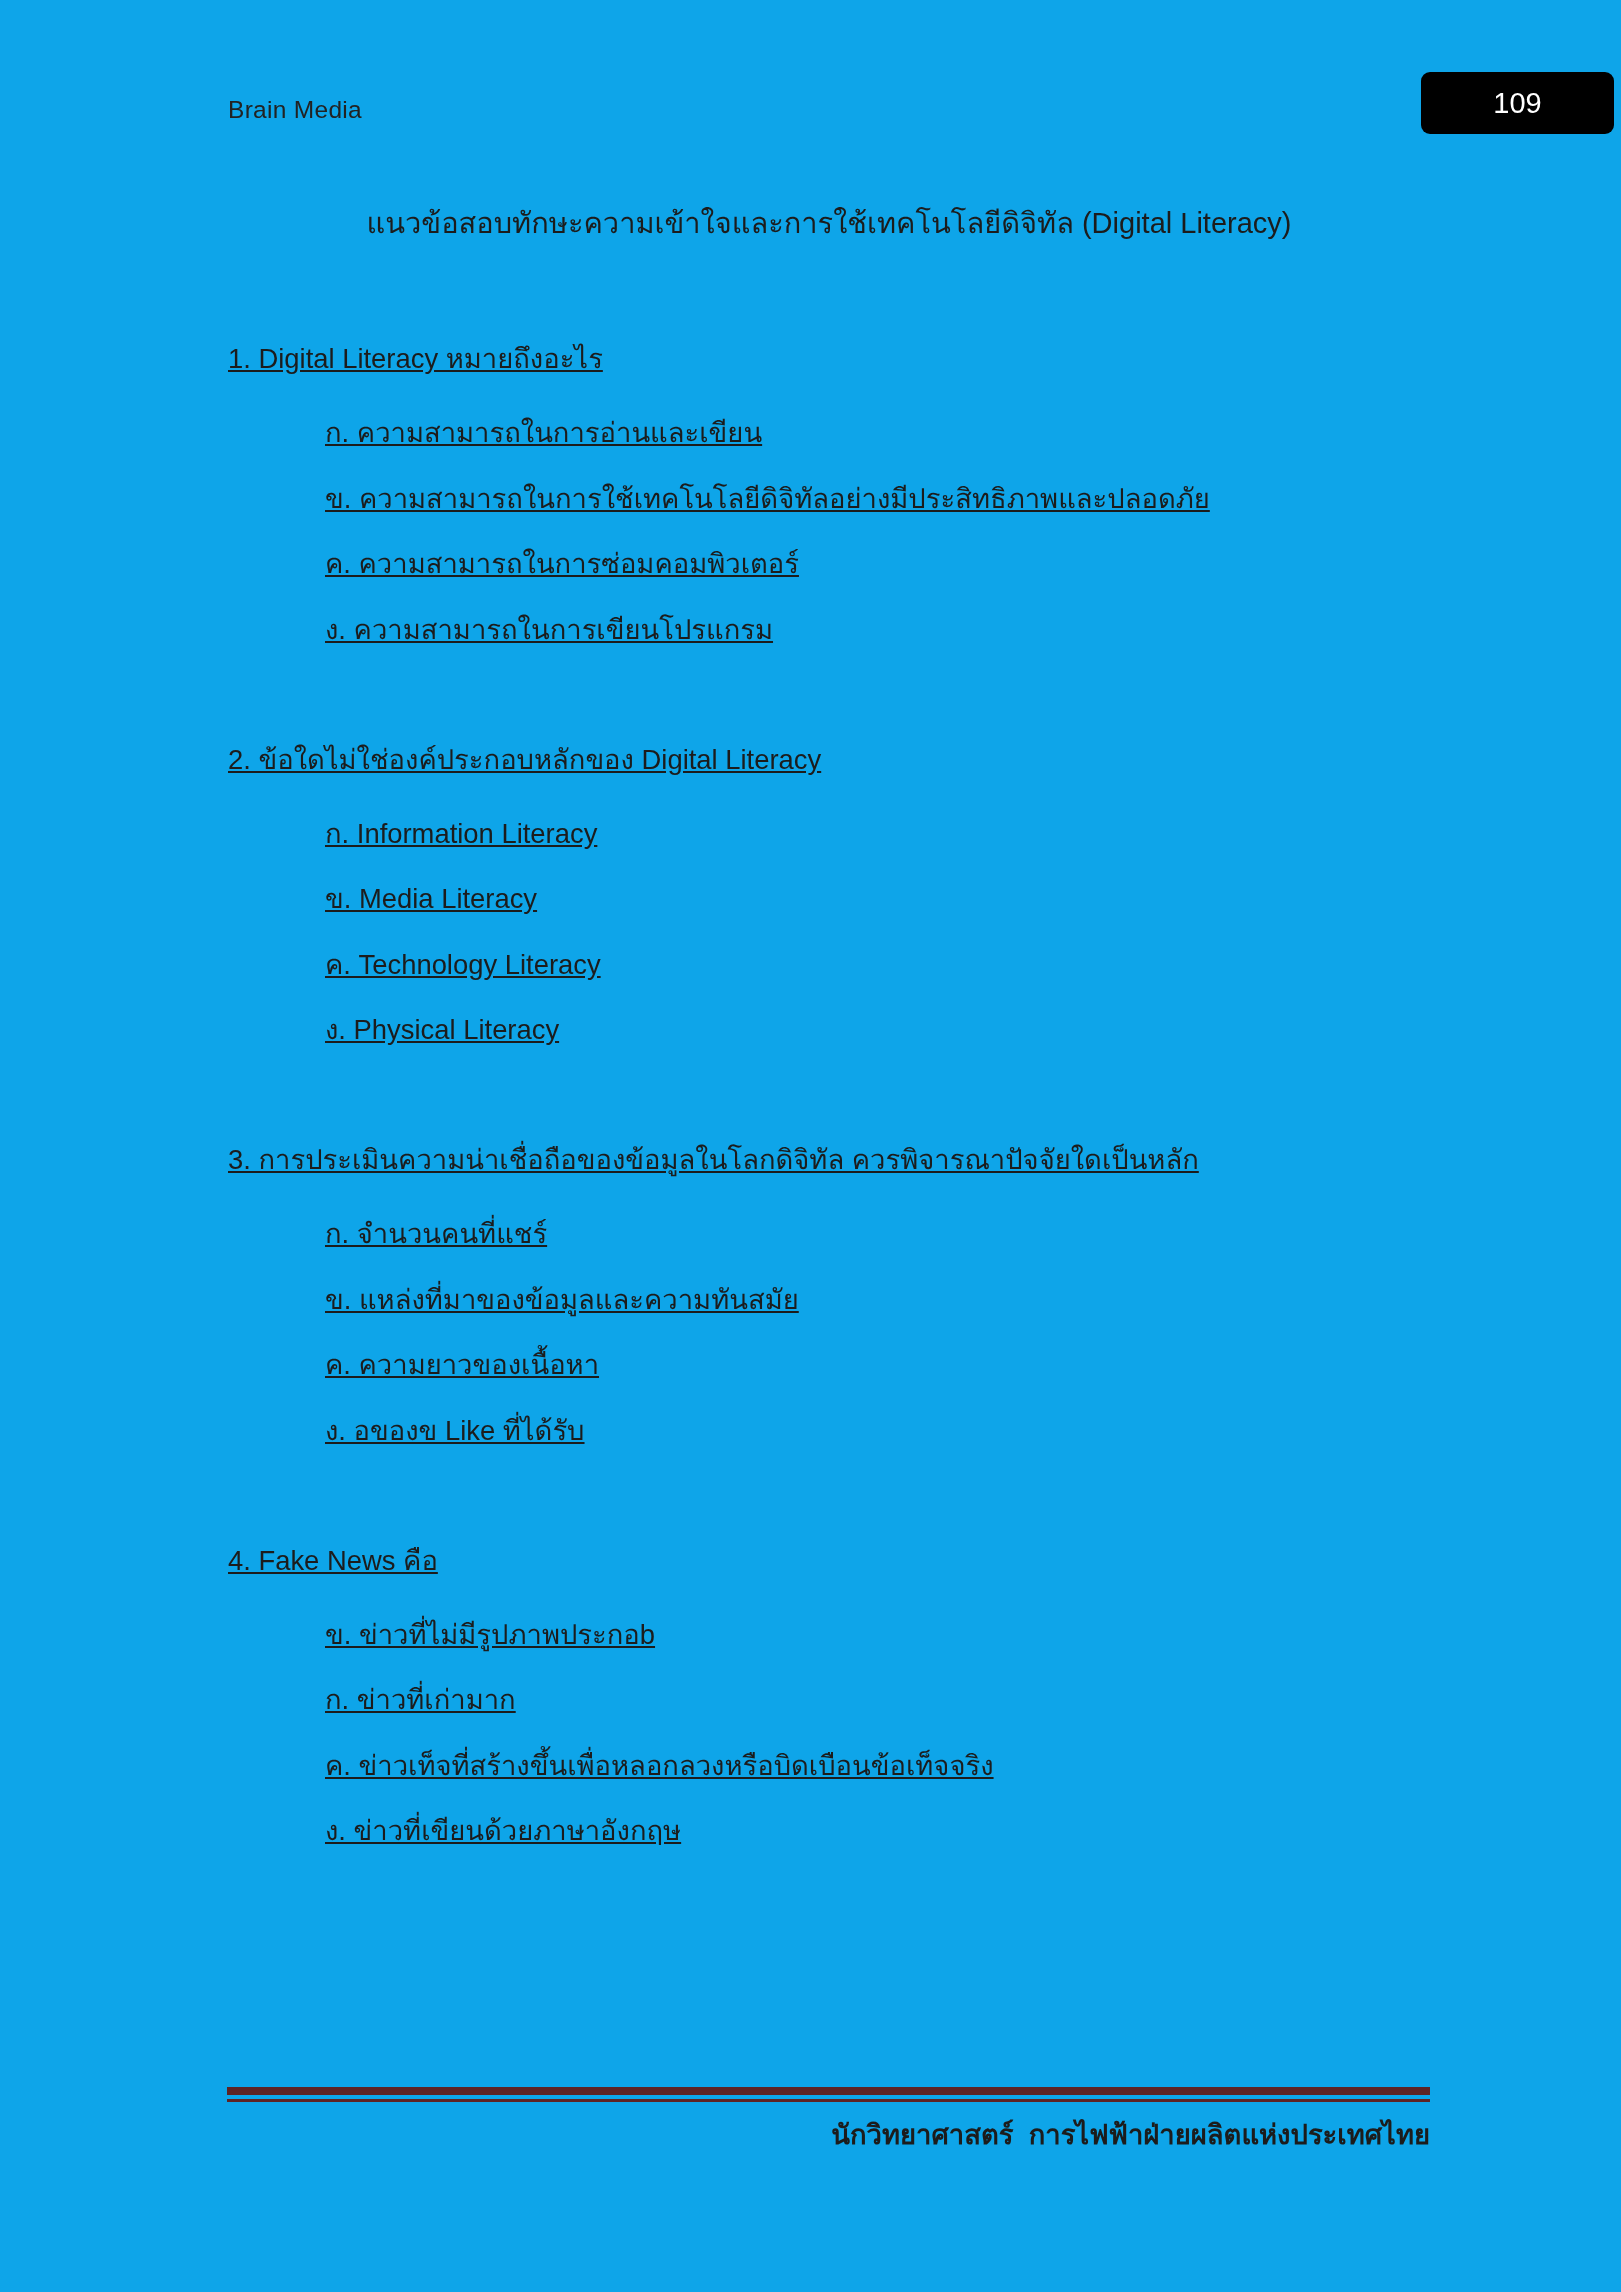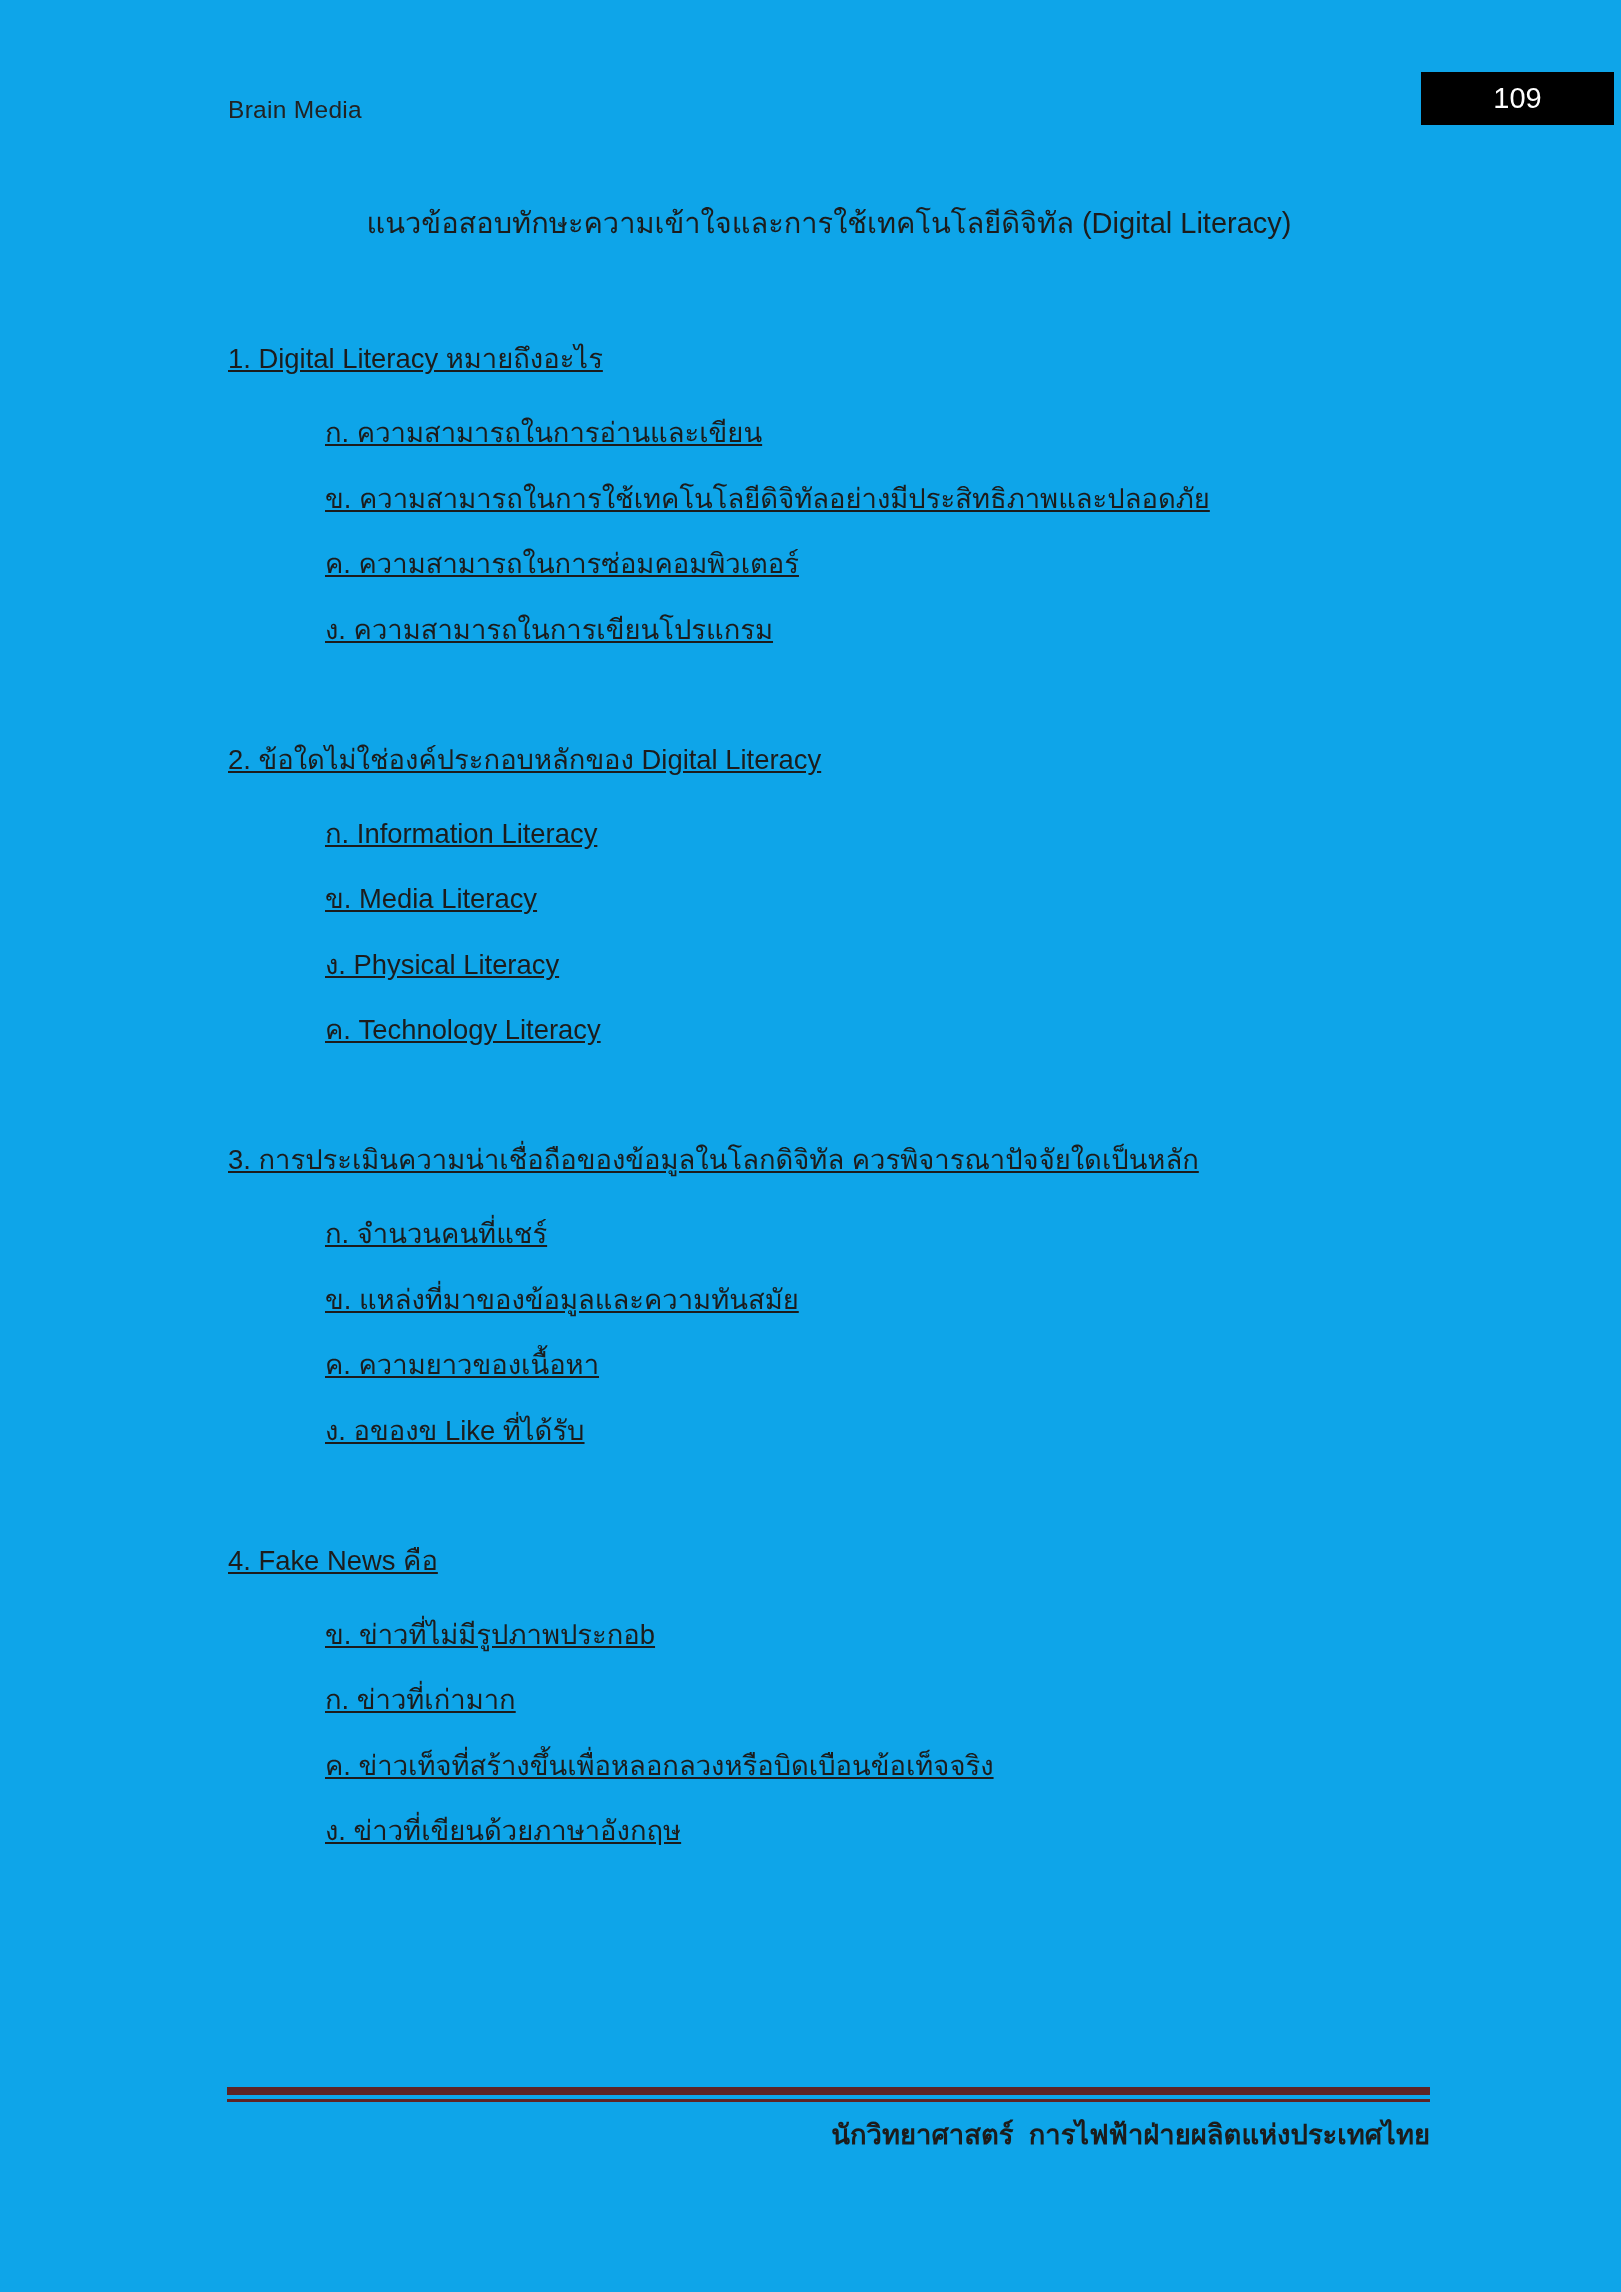--- a/index.html
+++ b/index.html
@@ -22,27 +22,28 @@
     top: 96px;
     font-size: 24.5px;
     letter-spacing: 0.3px;
     color: #222222;
   }
   .page-badge {
     position: absolute;
     left: 1421px;
     top: 72px;
     width: 193px;
-    height: 53px;
+    height: 62px;
     background: var(--badge-bg, #000000);
     color: var(--badge-fg, #ffffff);
     display: flex;
     align-items: center;
     justify-content: center;
     font-size: 29px;
+    border-radius: 9px;
   }
   .doc-title {
     position: absolute;
     left: 228px;
     top: 202px;
     width: 1202px;
     margin: 0;
     text-align: center;
     font-size: 29px;
     font-weight: normal;
@@ -118,22 +119,22 @@
       <p class="opt">ก. ความสามารถในการอ่านและเขียน</p>
       <p class="opt">ข. ความสามารถในการใช้เทคโนโลยีดิจิทัลอย่างมีประสิทธิภาพและปลอดภัย</p>
       <p class="opt">ค. ความสามารถในการซ่อมคอมพิวเตอร์</p>
       <p class="opt">ง. ความสามารถในการเขียนโปรแกรม</p>
     </section>
 
     <section class="question">
       <p class="q-text">2. ข้อใดไม่ใช่องค์ประกอบหลักของ Digital Literacy</p>
       <p class="opt">ก. Information Literacy</p>
       <p class="opt">ข. Media Literacy</p>
+      <p class="opt">ค. Technology Literacy</p>
       <p class="opt">ง. Physical Literacy</p>
-      <p class="opt">ค. Technology Literacy</p>
     </section>
 
     <section class="question">
       <p class="q-text">3. การประเมินความน่าเชื่อถือของข้อมูลในโลกดิจิทัล ควรพิจารณาปัจจัยใดเป็นหลัก</p>
       <p class="opt">ก. จำนวนคนที่แชร์</p>
       <p class="opt">ข. แหล่งที่มาของข้อมูลและความทันสมัย</p>
       <p class="opt">ค. ความยาวของเนื้อหา</p>
       <p class="opt">ง. อของข Like ที่ได้รับ</p>
     </section>
 

